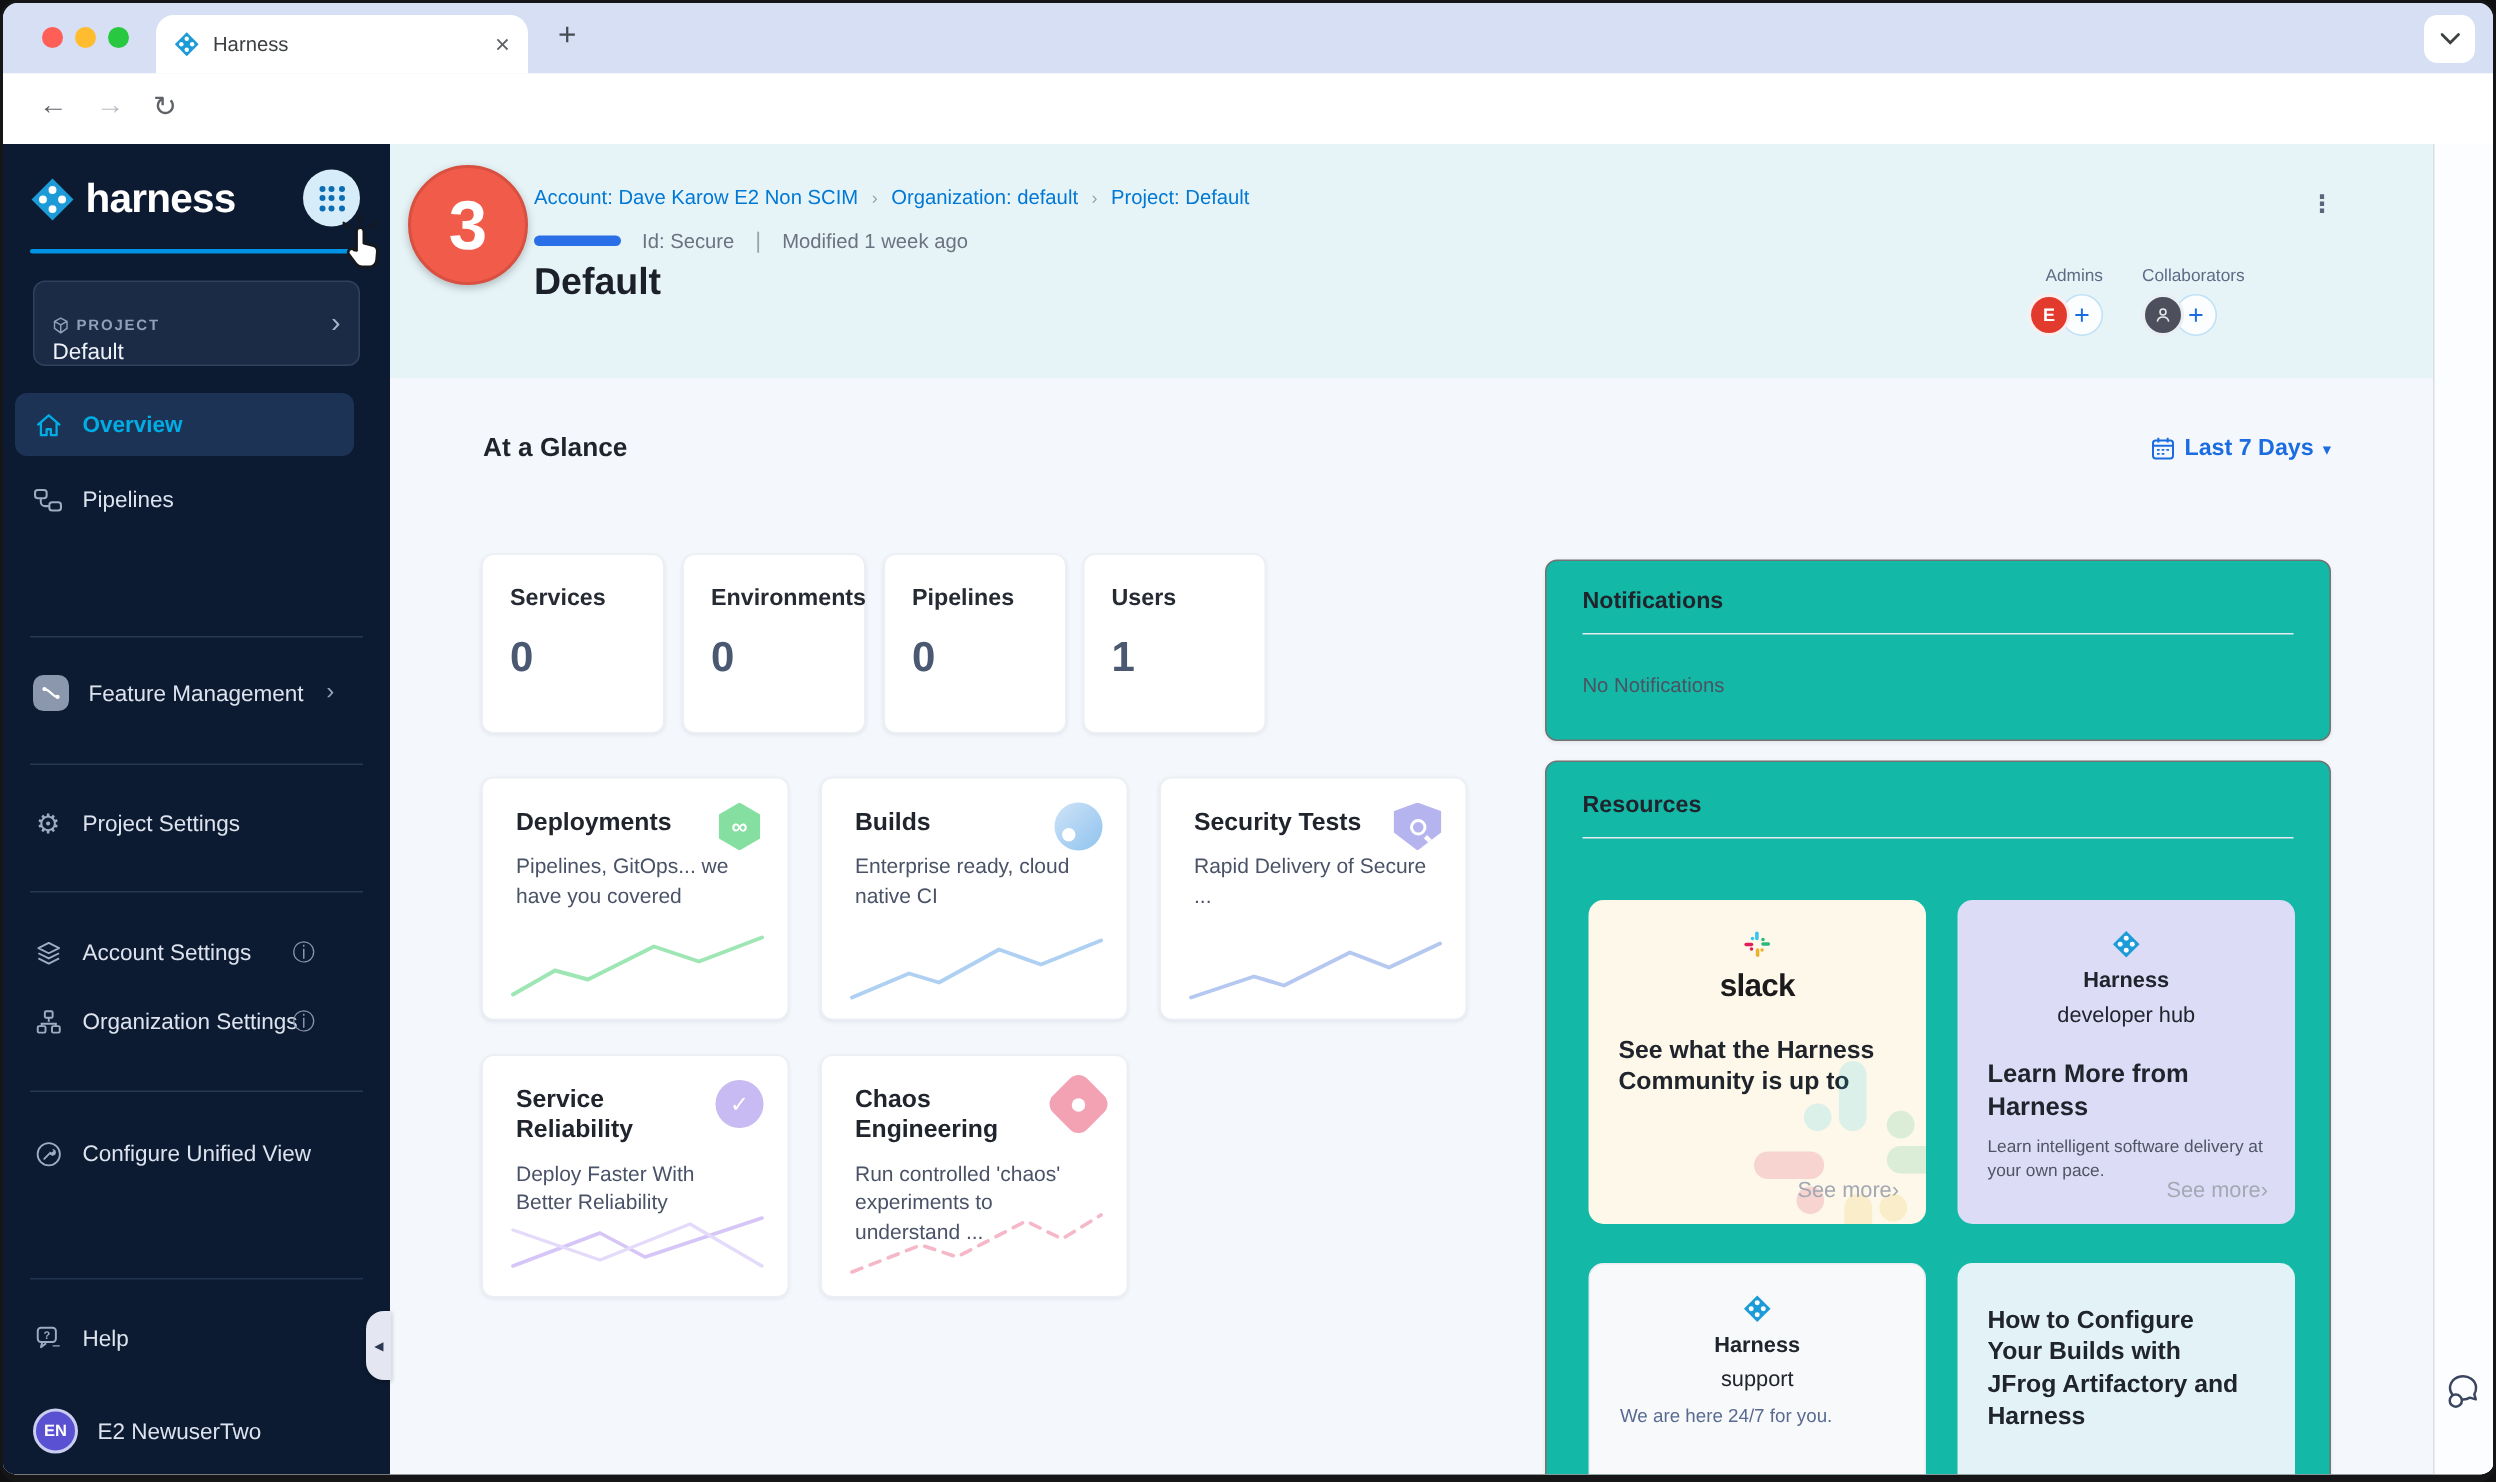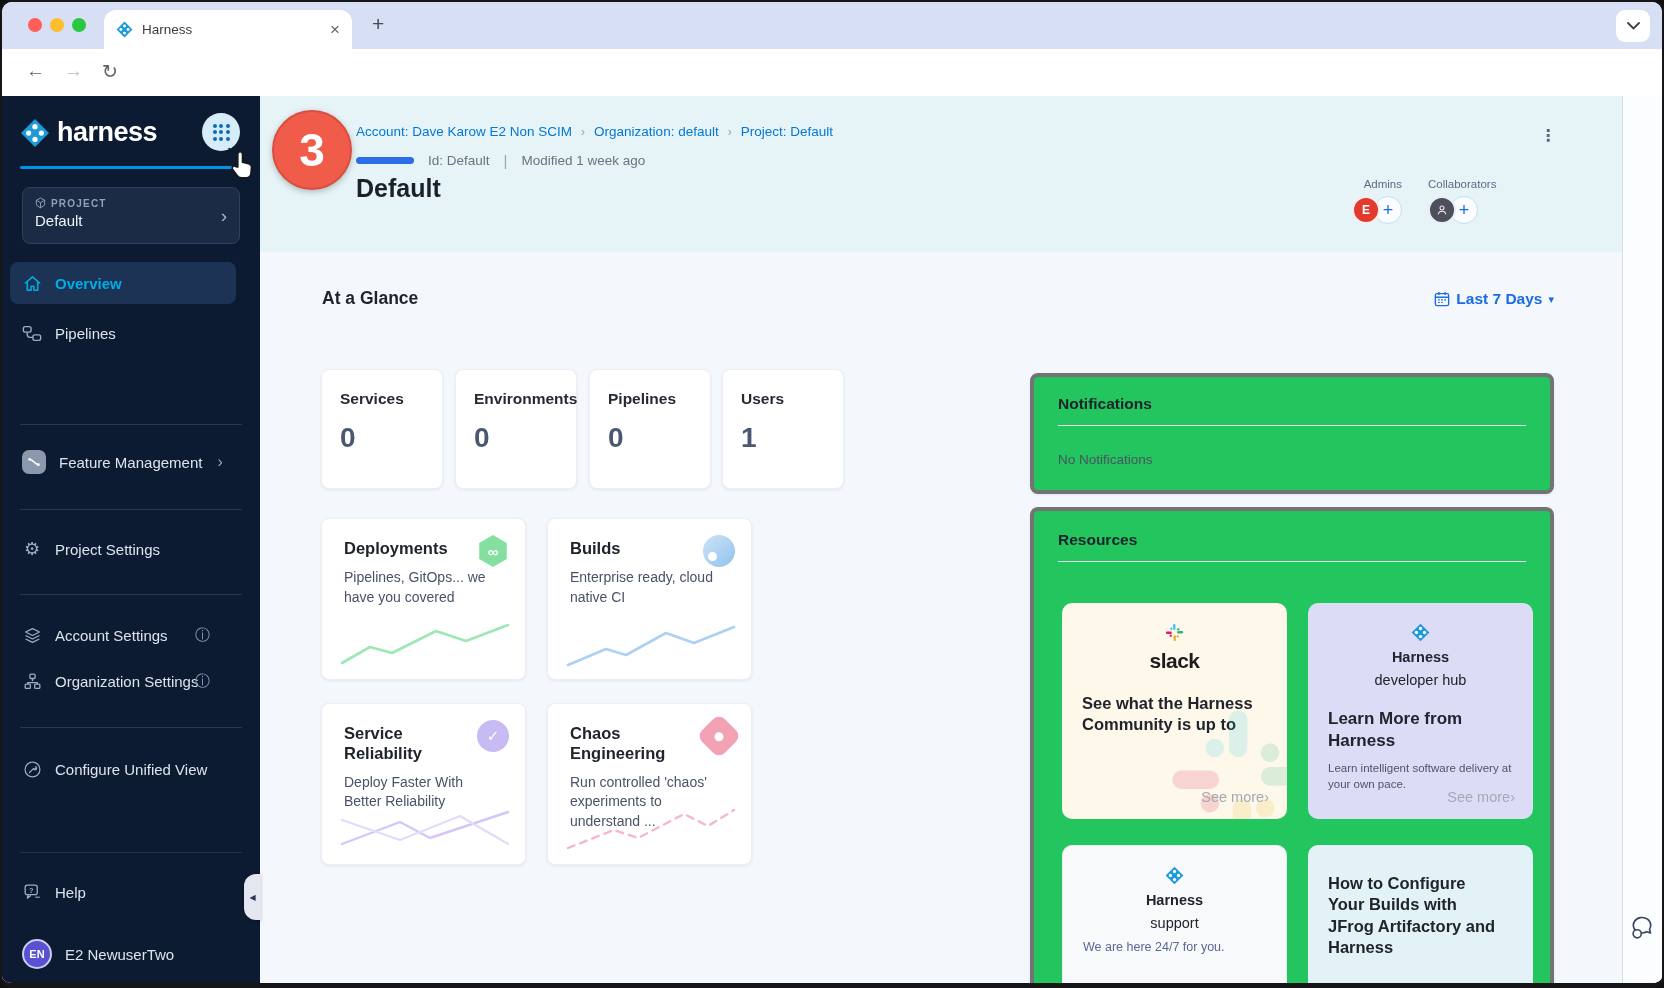--- a/index.html
+++ b/index.html
@@ -43,21 +43,21 @@
   
   .logo-row { position:absolute; left:18px; top:21px; display:flex; align-items:center; gap:7px; }
   .logo-mark { width:30px; height:30px; }
   .logo-text { font-size:27px; font-weight:700; color:#fff; letter-spacing:-0.5px; }
   .grid-btn { position:absolute; left:200px; top:17px; width:38px; height:38px; border-radius:50%;
     background:#d6ecf8; display:flex; align-items:center; justify-content:center; }
   .grid-dots { display:grid; grid-template-columns:repeat(3,4px); grid-template-rows:repeat(3,4px); gap:2.5px; }
   .grid-dots i { width:4px; height:4px; border-radius:50%; background:#0b6eb5; }
   .blue-rule { position:absolute; left:18px; top:70px; width:222px; height:3px; background:#0092e4; border-radius:2px; }
   .proj-card { position:absolute; left:20px; top:91px; width:218px; height:57px; background:#1b2b45;
-    border:1px solid #31405c; border-radius:8px; padding:9px 12px; }
+    border:1px solid #31405c; border-radius:8px; padding:23px 12px; }
   .proj-label { display:flex; align-items:center; gap:5px; font-size:10px; font-weight:700; letter-spacing:1.2px; color:#8fa0b8; }
   .proj-name { margin-top:3px; font-size:15px; color:#eef2f8; }
   .proj-chev { position:absolute; right:12px; top:17px; font-size:19px; color:#a8b5c9; }
   .nav-row { position:absolute; left:8px; width:226px; height:42px; border-radius:8px;
     display:flex; align-items:center; gap:13px; padding:0 12px; font-size:15px; color:#dde3ee; }
   .nav-row.active { background:#1d3355; color:#00ade4; font-weight:600; }
   .nav-ic { width:20px; height:20px; flex:0 0 auto; display:flex; align-items:center; justify-content:center; color:#9fabc0; }
   .nav-row.active .nav-ic { color:#00ade4; }
   .sb-div { position:absolute; left:18px; width:222px; height:1px; background:#263852; }
   .fm-ic { width:24px; height:24px; border-radius:7px; background:#8b97ac; display:flex; align-items:center; justify-content:center; flex:0 0 auto; }
@@ -91,21 +91,21 @@
   .glance-title { position:absolute; left:62px; top:192px; font-size:17.5px; font-weight:800; color:#1f232b; }
   .range-picker { position:absolute; top:194px; left:1160px; width:134px; display:flex; align-items:center;
     justify-content:flex-end; gap:6px; color:#1b6ce0; }
   .range-picker .txt { font-size:15.5px; font-weight:600; }
   .range-picker .caret { font-size:11px; }
   .stat-card { position:absolute; top:273px; width:122px; height:120px; background:#fff; border-radius:8px;
     box-shadow:0 1px 3px rgba(20,30,60,.08); border:1px solid #eceff4; padding:20px 18px; }
   .stat-label { font-size:15.5px; font-weight:600; color:#262a33; }
   .stat-value { margin-top:14px; font-size:28px; font-weight:700; color:#4a5871; }
 
-  .panel { background:#22c55e; border-radius:8px; box-shadow:0 1px 3px rgba(20,30,60,.08); border:4px solid #737373; }
+  .panel { background:#14b8a6; border-radius:8px; box-shadow:0 1px 3px rgba(20,30,60,.08); border:1px solid #737373; }
   .notif { position:absolute; left:770px; top:277px; width:524px; height:121px; padding:18px 24px; }
   .panel-title { font-size:15.5px; font-weight:700; color:#20242c; }
   .panel-rule { margin-top:12px; height:1px; background:#e9ebf0; }
   .notif-empty { margin-top:26px; font-size:13.5px; color:#4c5260; }
 
   
   .mod-card { position:absolute; width:205px; height:162px; background:#fff; border-radius:8px; padding:20px 22px;
     box-shadow:0 1px 3px rgba(20,30,60,.08); border:1px solid #eceff4; overflow:hidden; }
   .mod-title { font-size:16.5px; font-weight:700; color:#20242c; line-height:1.2; max-width:120px; }
   .mod-desc { margin-top:9px; font-size:14px; color:#4a5267; line-height:1.42; }
@@ -373,21 +373,21 @@
       <div class="crumbs">
         <a href="#">Account: Dave Karow E2 Non SCIM</a>
         <span class="sep">›</span>
         <a href="#">Organization: default</a>
         <span class="sep">›</span>
         <a href="#">Project: Default</a>
       </div>
 
       <div class="id-row">
         <span class="id-bar"></span>
-        <span class="id-text">Id: Default</span>
+        <span class="id-text">Id: Secure</span>
         <span class="id-pipe">|</span>
         <span class="mod-text">Modified 1 week ago</span>
       </div>
 
       <h1 class="page-title">Default</h1>
 
       <div class="ppl-group" style="left:1092px">
         <div class="ppl-label">Admins</div>
         <div class="ppl-avatars">
           <span class="av red">E</span>
@@ -453,20 +453,30 @@
         <svg class="spark" viewBox="0 0 170 50" preserveAspectRatio="none">
               <polyline points="2,46 40,30 60,36 100,14 128,24 168,8" fill="none" stroke="#aed0f2" stroke-width="2.6" stroke-linejoin="round" stroke-linecap="round"></polyline>
             </svg>
       </div>
       <div class="mod-card" style="left:61px;top:422px">
         <div class="mod-title">Deployments</div>
         <div class="mod-desc">Pipelines, GitOps... we have you covered</div>
         <div class="mod-icon ic-hex">∞</div>
         <svg class="spark" viewBox="0 0 170 50" preserveAspectRatio="none">
               <polyline points="2,44 30,28 52,34 96,12 126,22 168,6" fill="none" stroke="#9fe6b5" stroke-width="2.6" stroke-linejoin="round" stroke-linecap="round"></polyline>
+            </svg>
+      </div>
+      <div class="mod-card" style="left:513px;top:422px">
+        <div class="mod-title">Security Tests</div>
+        <div class="mod-desc">Rapid Delivery of Secure ...</div>
+        <div class="mod-icon ic-shield">
+              <span class="mag"></span>
+            </div>
+        <svg class="spark" viewBox="0 0 170 50" preserveAspectRatio="none">
+              <polyline points="2,46 44,32 64,38 108,16 134,26 168,10" fill="none" stroke="#b5c8f0" stroke-width="2.6" stroke-linejoin="round" stroke-linecap="round"></polyline>
             </svg>
       </div>
       <div class="mod-card" style="left:61px;top:607px">
         <div class="mod-title">Service Reliability</div>
         <div class="mod-desc">Deploy Faster With Better Reliability</div>
         <div class="mod-icon ic-circle-purple">✓</div>
         <svg class="spark" viewBox="0 0 170 50" preserveAspectRatio="none">
               <polyline points="2,40 60,18 90,34 168,8" fill="none" stroke="#d5c6f7" stroke-width="2.4" stroke-linejoin="round" stroke-linecap="round"></polyline>
               <polyline points="2,16 60,36 120,12 168,40" fill="none" stroke="#e4daf9" stroke-width="2.2" stroke-linejoin="round" stroke-linecap="round"></polyline>
             </svg>

